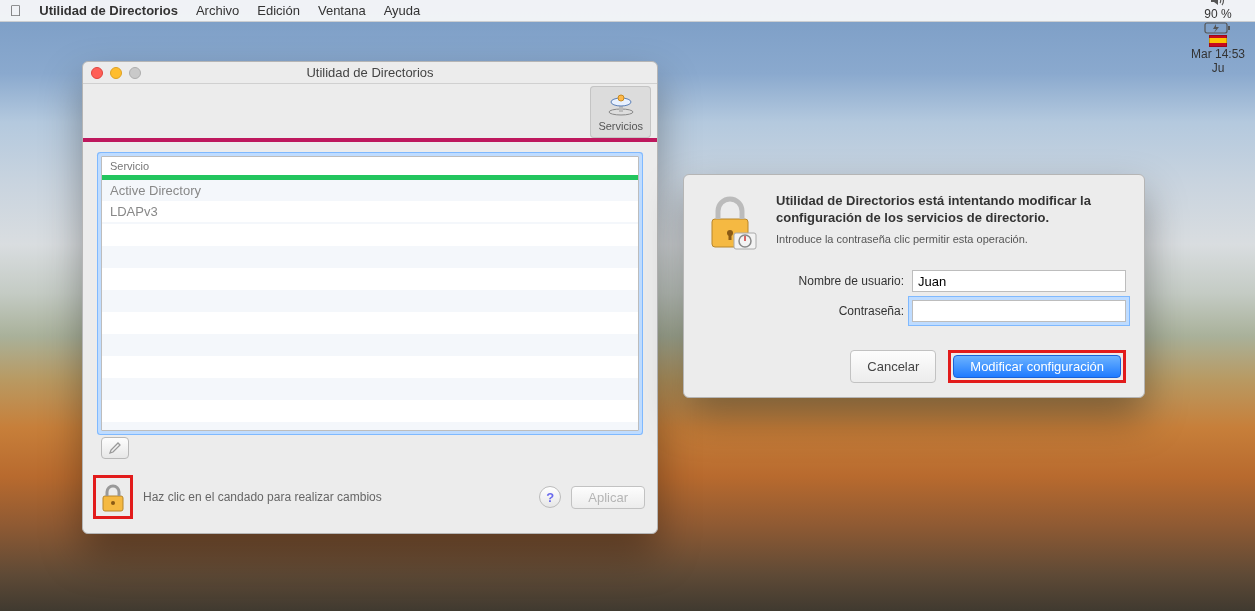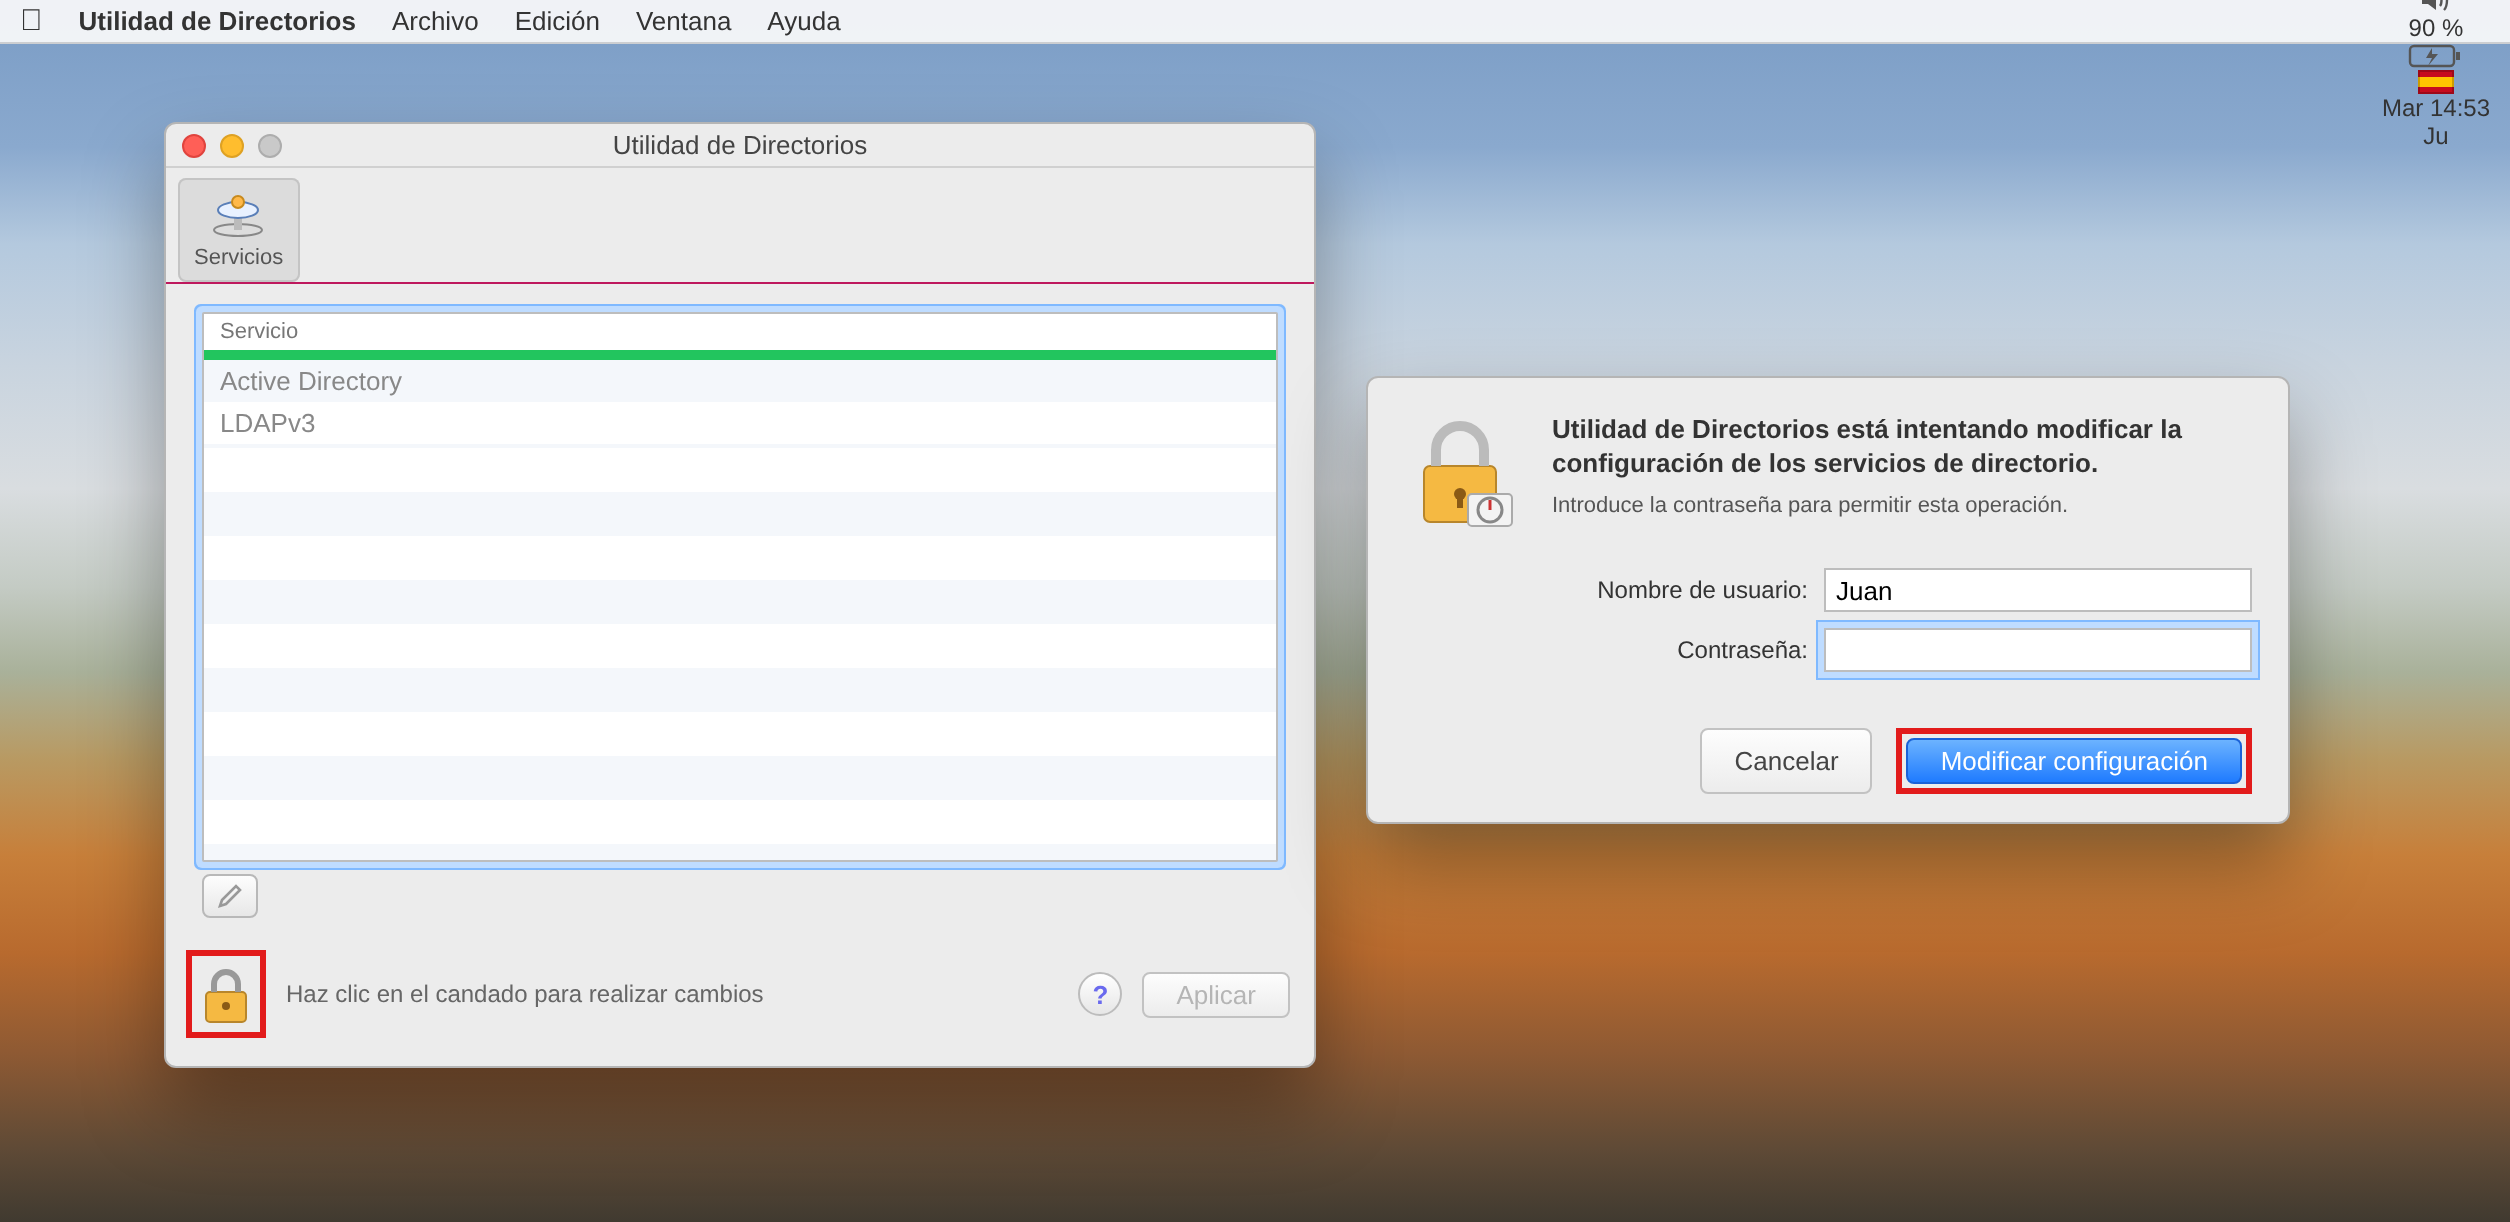--- a/index.html
+++ b/index.html
@@ -52,21 +52,21 @@
     border-bottom:1px solid #d0d0d0;
   }
   .traffic { position:absolute; left:8px; top:5px; display:flex; gap:7px;}
   .traffic span { width:12px; height:12px; border-radius:50%; display:block;}
   .traffic .r{background:#ff5f57;border:1px solid #e0443e;}
   .traffic .y{background:#ffbd2e;border:1px solid #dea123;}
   .traffic .g{background:#c9c9c9;border:1px solid #adadad;}
 
   .toolbar {
     display:flex; align-items:flex-end; padding:4px 6px 0 6px;
-    border-bottom:1px solid #be185d; height:58px;
+    border-bottom:4px solid #be185d; height:58px;justify-content:flex-end;
   }
   .toolbtn {
     display:flex; flex-direction:column; align-items:center; justify-content:flex-end;
     font-size:11px; color:#555; padding:4px 8px 6px 8px; border-radius:4px;
     gap:2px; min-width:60px;
   }
   .toolbtn.active { background:#dcdcdc; box-shadow:inset 0 0 0 1px #c4c4c4;}
   .toolicon { width:32px; height:28px; display:flex; align-items:center; justify-content:center;}
 
   .content { flex:1; padding:14px 18px 6px 18px; display:flex; flex-direction:column;}
@@ -111,21 +111,21 @@
     padding:3px 16px; font-size:13px; color:#444;
   }
   .macbtn.disabled { color:#b5b5b5; }
   .macbtn.primary {
     background:linear-gradient(#6cb3ff,#1f7bff);
     border:1px solid #1a62d8; color:#fff;
   }
 
   
   .dialog {
-    position:absolute; left:683px; top:188px; width:462px; height:224px;
+    position:absolute; left:683px; top:174px; width:462px; height:224px;
     background:#ececec; border:1px solid #b5b5b5; border-radius:6px;
     box-shadow:0 20px 40px rgba(0,0,0,.35);
     padding:18px 18px 14px 18px;
     display:flex; flex-direction:column;
   }
   .dlgtop { display:flex; gap:14px; }
   .dlgicon { flex:0 0 60px; }
   .dlgtext .bold { font-weight:600; font-size:13px; line-height:1.3; }
   .dlgtext .sub { font-size:11px; color:#555; margin-top:6px; }
   .dlgform { margin-top:14px; display:flex; flex-direction:column; gap:8px; padding-left:74px;}
@@ -253,21 +253,21 @@
         <path d="M16 26v-8a12 12 0 0 1 24 0v8" fill="none" stroke="#bbb" stroke-width="5"></path>
         <circle cx="28" cy="40" r="3" fill="#8a5a15"></circle>
           <rect x="26.5" y="40" width="3" height="7" fill="#8a5a15"></rect>
         <rect x="32" y="40" width="22" height="16" rx="2" fill="#f3f3f3" stroke="#aaa"></rect>
         <circle cx="43" cy="48" r="6" fill="none" stroke="#888" stroke-width="1.5"></circle>
         <line x1="43" y1="48" x2="43" y2="43" stroke="#c33" stroke-width="1.5"></line>
       </svg>
     </div>
     <div class="dlgtext">
       <div class="bold">Utilidad de Directorios está intentando modificar la configuración de los servicios de directorio.</div>
-      <div class="sub">Introduce la contraseña para permitir esta operación.</div>
+      <div class="sub">Introduce la contraseña clic permitir esta operación.</div>
     </div>
   </div>
   <div class="dlgform">
     <div class="dlgrow">
       <label>Nombre de usuario:</label>
       <input type="text" value="Juan" style="">
     </div>
     <div class="dlgrow">
       <label>Contraseña:</label>
       <input type="password" class="focus" style="">

